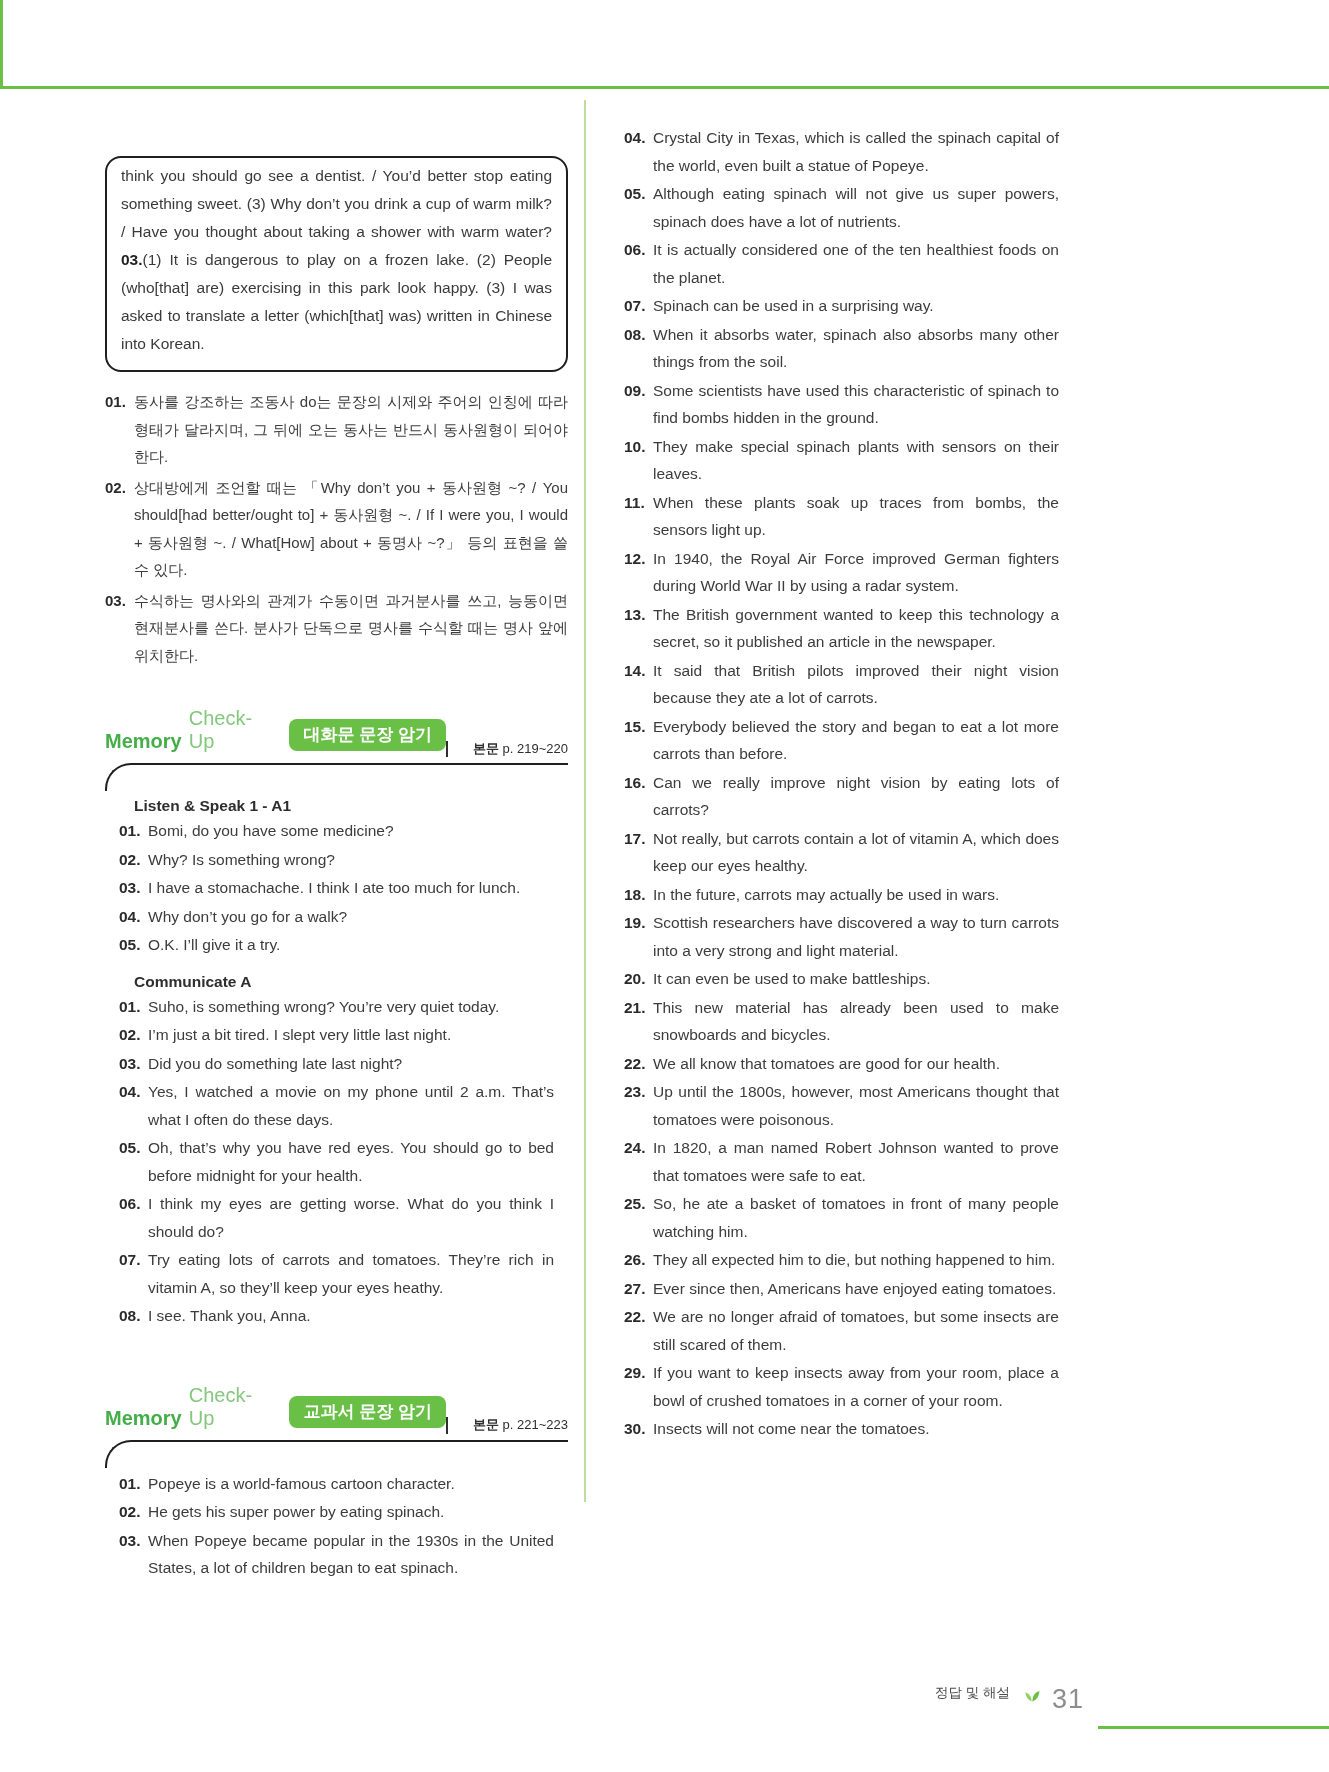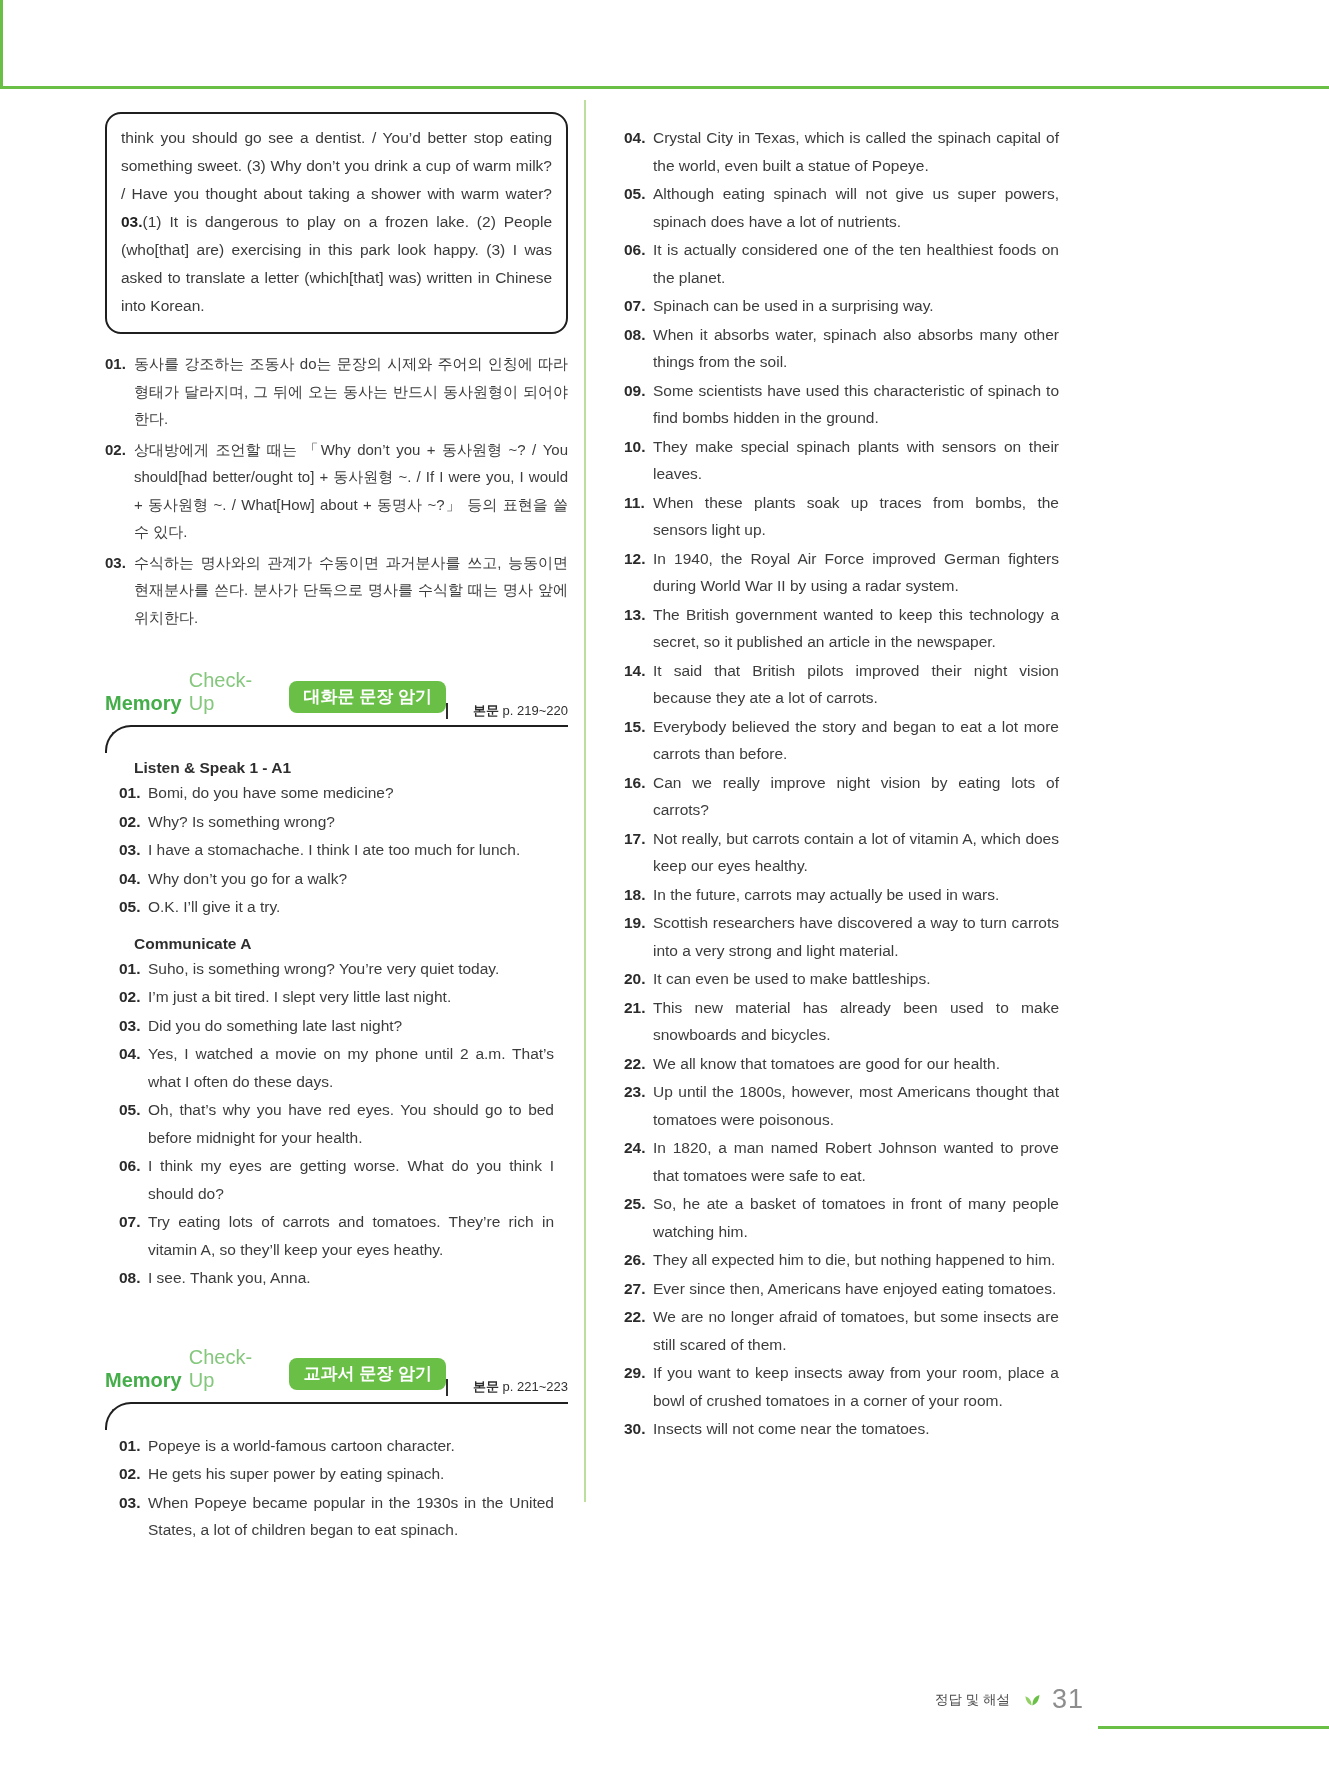--- a/index.html
+++ b/index.html
@@ -17,22 +17,22 @@
   }
   .top-rule{position:absolute;top:86px;left:0;width:100%;height:3px;background:var(--accent);}
   .left-rule{position:absolute;top:0;left:0;width:3px;height:89px;background:var(--accent);}
   .bottom-rule{position:absolute;top:1726px;left:1098px;right:0;height:3px;background:var(--accent);}
   .divider{position:absolute;left:584px;top:100px;width:2px;height:1402px;background:var(--accent-light);}
 
   .col-left{position:absolute;left:105px;top:112px;width:463px;}
   .col-right{position:absolute;left:610px;top:110px;width:463px;}
 
   .answer-box{
-    border:2px solid #1f1f1f;border-radius:16px;padding:10px 14px 12px 14px;
-    font-size:15.5px;line-height:28px;text-align:justify;color:#3a3a3a;
+    border:2px solid #1f1f1f;border-radius:16px;padding:4px 14px 12px 14px;
+    font-size:15.5px;line-height:28px;text-align:justify;color:#3a3a3a;margin-top:44px;
   }
   .answer-box .bold{font-weight:bold;color:#1f1f1f;}
 
   .explanations{list-style:none;margin:16px 0 0 0;padding:0;font-size:15px;line-height:27.5px;}
   .exp-item{position:relative;padding-left:29px;text-align:justify;margin-bottom:3px;}
   .num{position:absolute;left:0;top:0;font-weight:bold;color:var(--num-ink);}
 
   .memory-section{margin-top:38px;}
   .memory-section.second{margin-top:54px;}
   .memory-head{display:flex;align-items:flex-end;}
@@ -50,21 +50,21 @@
   .section-curve{
     height:26px;border-top:2px solid #1f1f1f;border-left:2px solid #1f1f1f;
     border-top-left-radius:26px;margin-top:10px;
   }
   .subsection-title{font-weight:700;color:#2e2e2e;font-size:15.5px;padding-left:29px;margin:6px 0 2px 0;}
 
   .sent-list{list-style:none;margin:14px;padding:0;font-size:15.5px;line-height:27.5px;}
   .sent-item{position:relative;padding-left:29px;text-align:justify;margin-bottom:1px;}
   .memory-section .sent-list{margin-top:2px;}
 
-  .footer{position:absolute;left:935px;top:1684px;display:flex;align-items:center;}
+  .footer{position:absolute;left:935px;top:1684px;display:flex;}
   .footer-label{font-size:13.5px;color:#4a4a4a;}
   .leaf-icon{margin:0 10px 0 12px;display:inline-block;}
   .page-number{font-size:27px;color:#8d8d8d;letter-spacing:1px;}
 </style>
 </head>
 <body>
 
 <div class="page">
 
   <div class="top-rule"></div>

